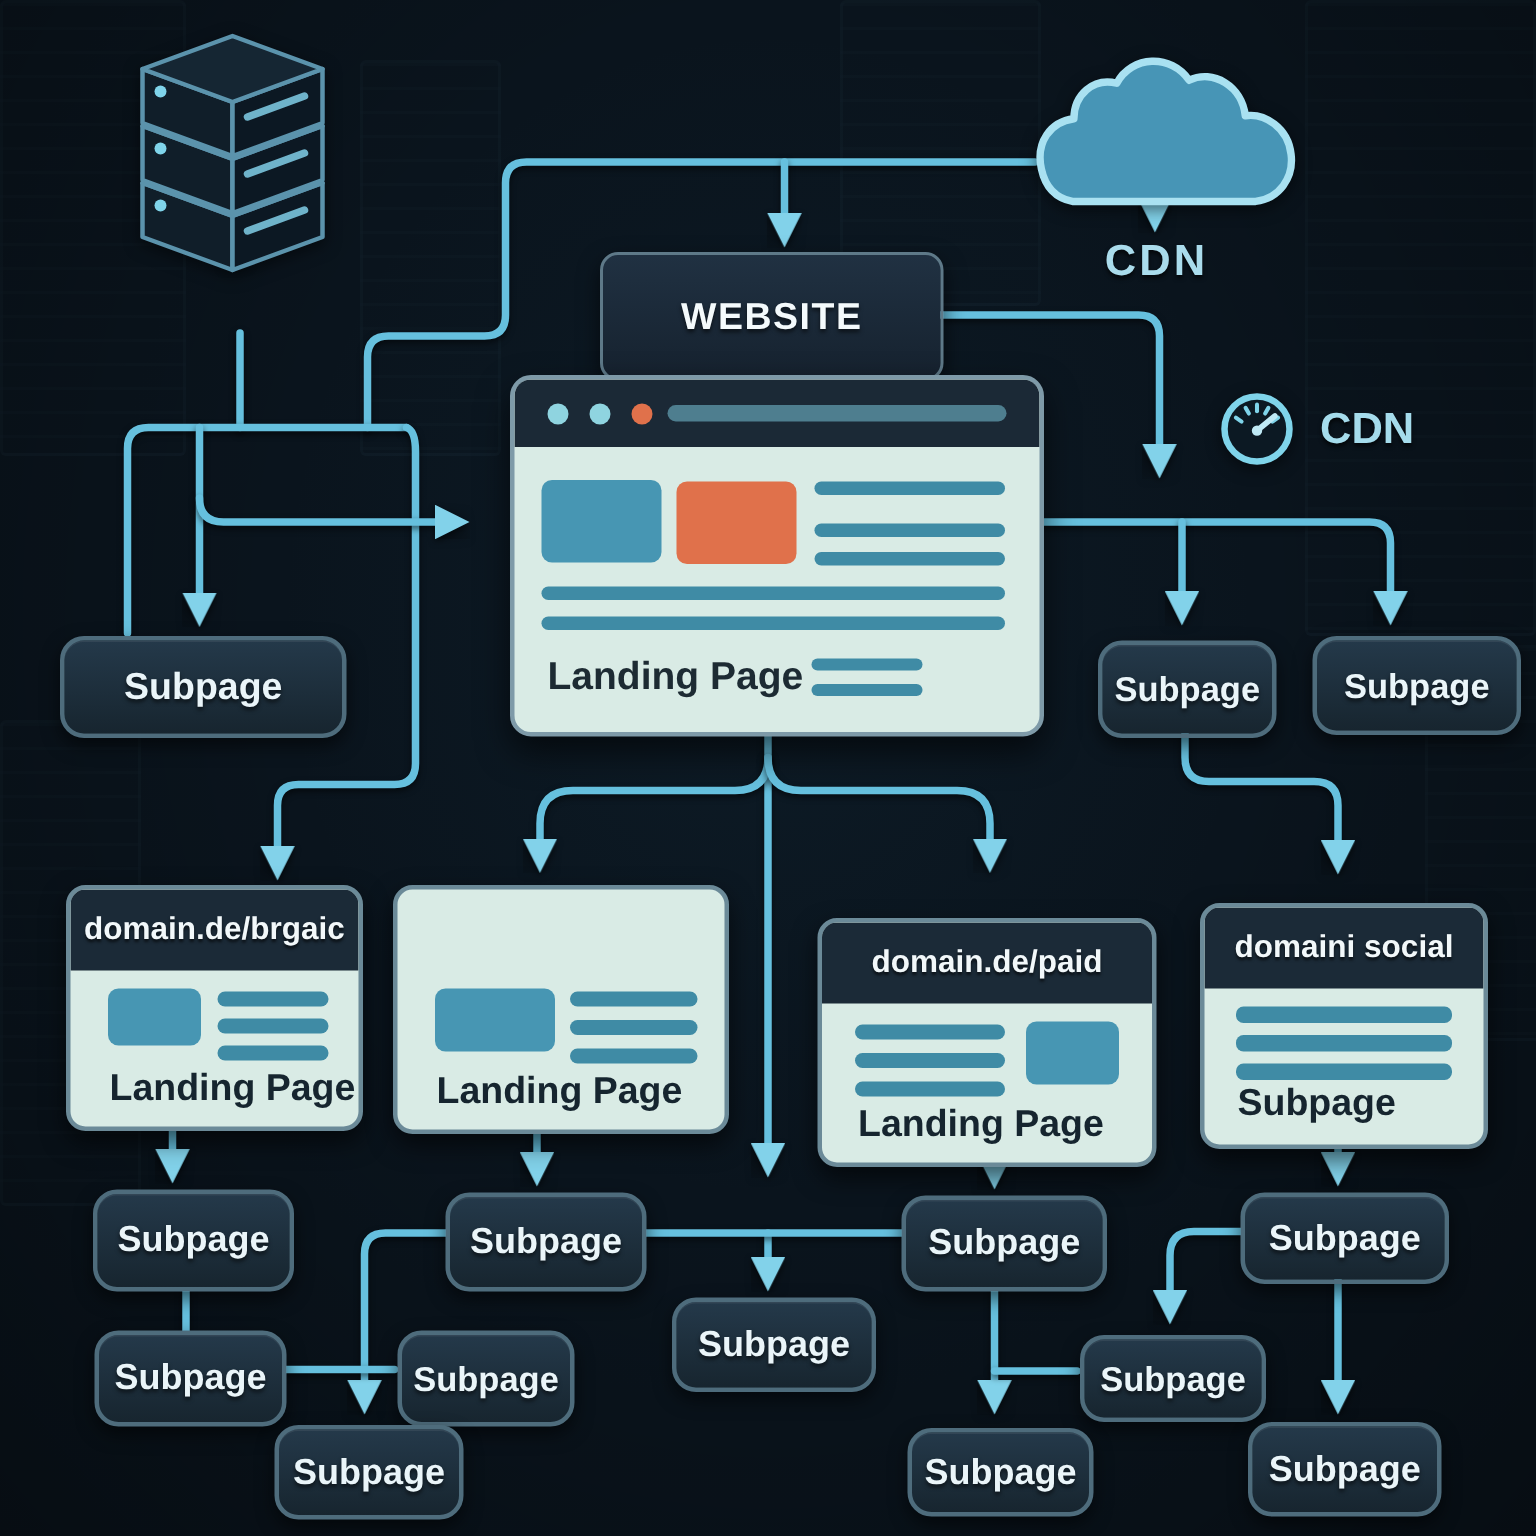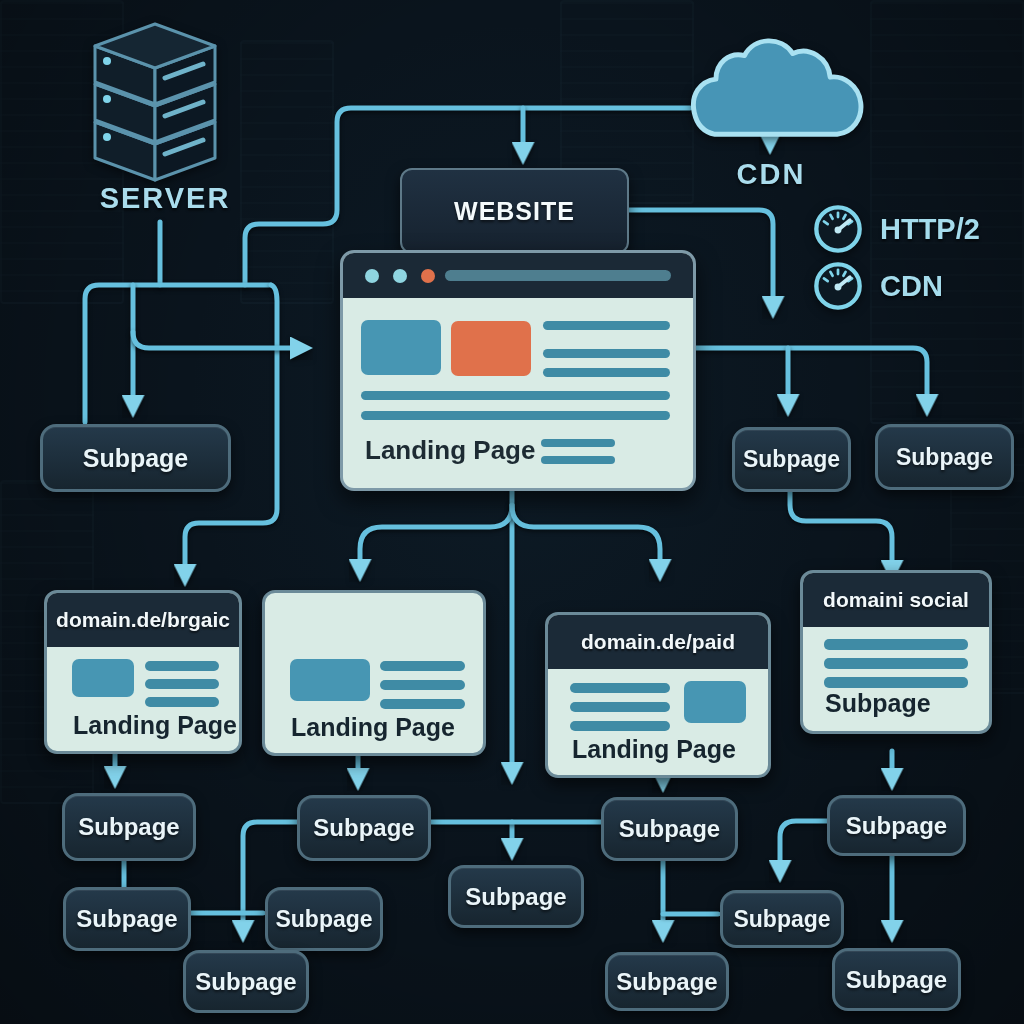--- a/index.html
+++ b/index.html
@@ -170,44 +170,28 @@
         <line x1="100" y1="98" x2="138" y2="84"></line>
         <line x1="100" y1="136" x2="138" y2="122"></line>
       </g>
       <g fill="#7fd4ea">
         <circle cx="42" cy="43" r="4"></circle>
         <circle cx="42" cy="81" r="4"></circle>
         <circle cx="42" cy="119" r="4"></circle>
       </g>
     </svg>
   </div>
-  <div class="biglabel" style="left:95px;top:182px;width:140px;text-align:center">SERVER</div>
 
   <div class="abs" style="left:683px;top:24px;z-index:3">
     <svg class="icon-svg" width="188" height="130" viewBox="0 0 190 132">
       <path d="M32 112 H 156 C 172 110 182 96 180 80 C 178 62 162 52 149 54 C 147 34 127 22 111 30 C 99 12 72 13 62 32 C 46 28 33 40 33 56 C 17 58 7 72 11 90 C 14 104 22 110 32 112 Z" fill="#4795b6" stroke="#a9e1f1" stroke-width="5" stroke-linejoin="round"></path>
     </svg>
   </div>
   <div class="biglabel" style="left:706px;top:158px;width:130px;text-align:center">CDN</div>
 
-  <div class="badge" style="left:812px;top:203px">
-    <svg class="icon-svg" width="52" height="52" viewBox="0 0 48 48">
-      <circle cx="24" cy="24" r="20" fill="#0c1923" stroke="#7fd4ea" stroke-width="4"></circle>
-      <g stroke="#7fd4ea" stroke-width="2.5" stroke-linecap="round">
-        <line x1="11" y1="17" x2="14.5" y2="19.5"></line>
-          <line x1="17" y1="11" x2="19" y2="14.5"></line>
-        <line x1="24" y1="9" x2="24" y2="13"></line>
-          <line x1="31" y1="11" x2="29" y2="14.5"></line>
-        <line x1="37" y1="17" x2="33.5" y2="19.5"></line>
-      </g>
-      <line x1="24" y1="25" x2="35" y2="16" stroke="#bfe9f5" stroke-width="3.5" stroke-linecap="round"></line>
-      <circle cx="24" cy="25" r="3.2" fill="#bfe9f5"></circle>
-    </svg>
-    <span class="txt">HTTP/2</span>
-  </div>
   <div class="badge" style="left:812px;top:260px">
     <svg class="icon-svg" width="52" height="52" viewBox="0 0 48 48">
       <circle cx="24" cy="24" r="20" fill="#0c1923" stroke="#7fd4ea" stroke-width="4"></circle>
       <g stroke="#7fd4ea" stroke-width="2.5" stroke-linecap="round">
         <line x1="11" y1="17" x2="14.5" y2="19.5"></line>
           <line x1="17" y1="11" x2="19" y2="14.5"></line>
         <line x1="24" y1="9" x2="24" y2="13"></line>
           <line x1="31" y1="11" x2="29" y2="14.5"></line>
         <line x1="37" y1="17" x2="33.5" y2="19.5"></line>
       </g>
@@ -261,21 +245,21 @@
 
   <div class="card" style="left:545px;top:612px;width:220px;height:160px">
     <div class="hd">domain.de/paid</div>
     <div class="tline" style="left:22px;top:68px;width:100px;height:10px"></div>
     <div class="tline" style="left:22px;top:87px;width:100px;height:10px"></div>
     <div class="tline" style="left:22px;top:106px;width:100px;height:10px"></div>
     <div class="blk" style="left:136px;top:66px;width:62px;height:42px;background:#4796b3"></div>
     <div class="lbl" style="left:24px;top:120px">Landing Page</div>
   </div>
 
-  <div class="card" style="left:800px;top:570px;width:186px;height:158px">
+  <div class="card" style="left:800px;top:602px;width:186px;height:158px">
     <div class="hd">domaini social</div>
     <div class="tline" style="left:21px;top:66px;width:144px;height:11px"></div>
     <div class="tline" style="left:21px;top:85px;width:144px;height:11px"></div>
     <div class="tline" style="left:21px;top:104px;width:144px;height:11px"></div>
     <div class="lbl" style="left:22px;top:116px">Subpage</div>
   </div>
 
   <div class="node" style="left:62px;top:793px;width:128px;height:62px;font-size:24px">Subpage</div>
   <div class="node" style="left:297px;top:795px;width:128px;height:60px;font-size:24px">Subpage</div>
   <div class="node" style="left:601px;top:797px;width:131px;height:58px;font-size:24px">Subpage</div>

